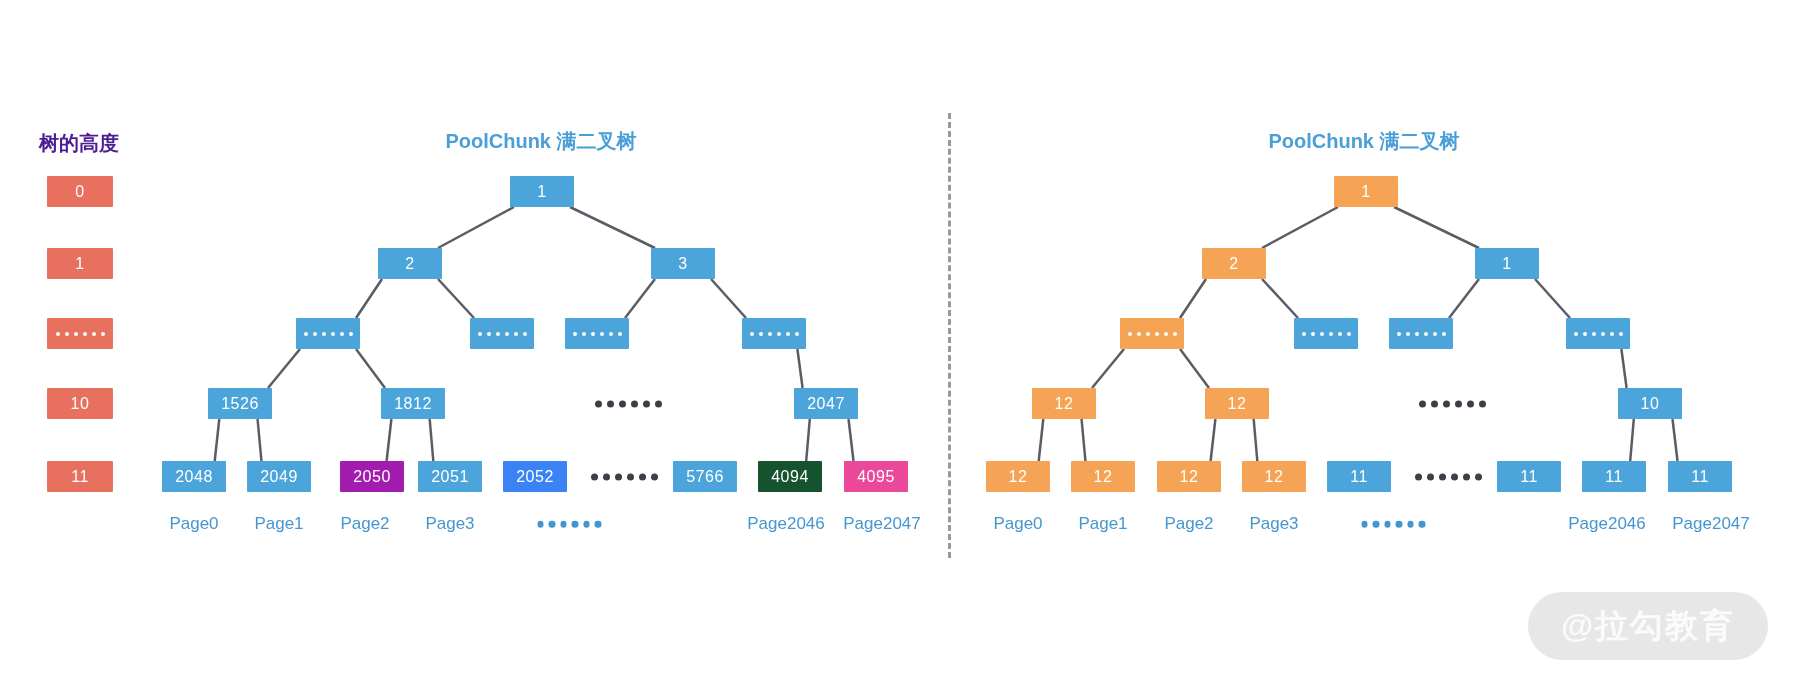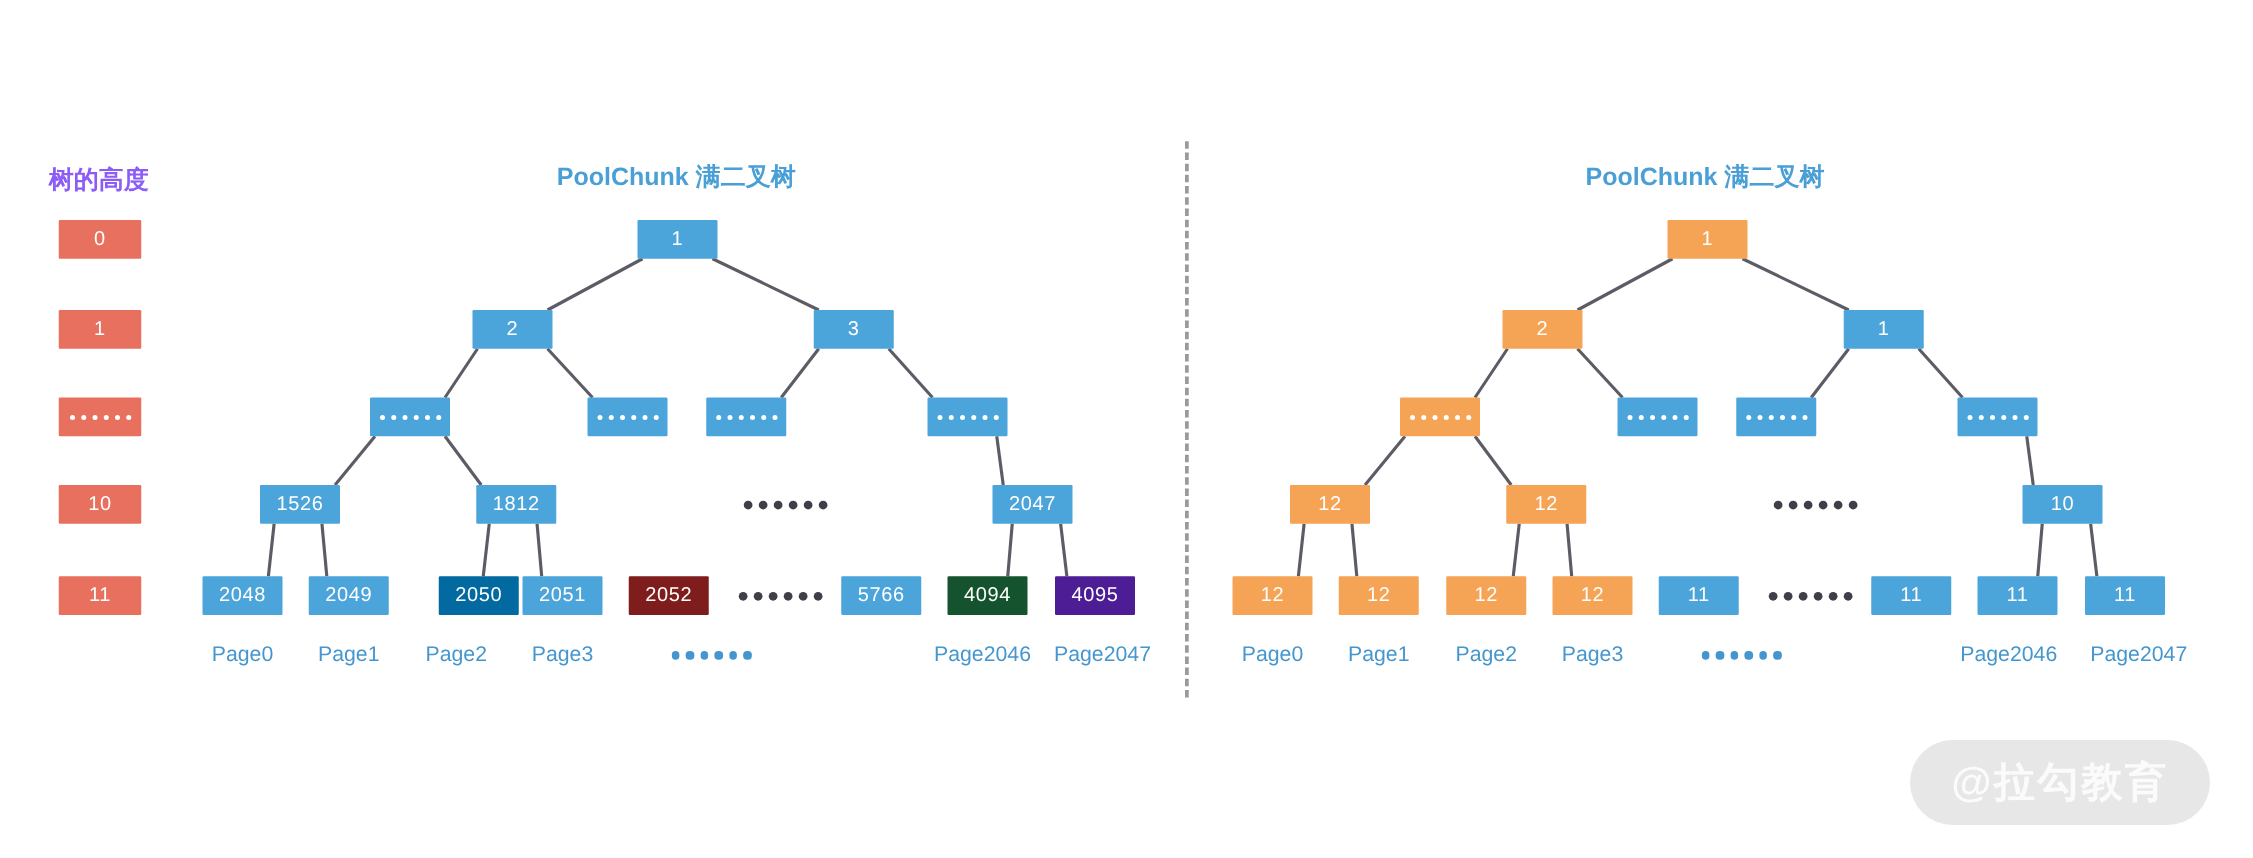--- a/index.html
+++ b/index.html
@@ -50,21 +50,21 @@
       <line x1="1180" y1="349" x2="1209" y2="388" stroke="#5C5C66" stroke-width="2.5"></line>
       <line x1="1621.4" y1="349" x2="1626.6" y2="388" stroke="#5C5C66" stroke-width="2.5"></line>
       <line x1="1043.3" y1="419" x2="1038.7" y2="461" stroke="#5C5C66" stroke-width="2.5"></line>
       <line x1="1081.55" y1="419" x2="1085.45" y2="461" stroke="#5C5C66" stroke-width="2.5"></line>
       <line x1="1215.4" y1="419" x2="1210.6" y2="461" stroke="#5C5C66" stroke-width="2.5"></line>
       <line x1="1253.65" y1="419" x2="1257.35" y2="461" stroke="#5C5C66" stroke-width="2.5"></line>
       <line x1="1633.8" y1="419" x2="1630.2" y2="461" stroke="#5C5C66" stroke-width="2.5"></line>
       <line x1="1672.5" y1="419" x2="1677.5" y2="461" stroke="#5C5C66" stroke-width="2.5"></line>
     </svg>
 
-  <div class="legend-title" style="color: #8b5cf6;">树的高度</div>
+  <div class="legend-title" style="color: #4c1d95;">树的高度</div>
   <div id="legend">
       <div class="node" style="left: 47px; top: 176px; width: 66px; background: rgb(232, 112, 94);">0</div>
       <div class="node" style="left: 47px; top: 248px; width: 66px; background: rgb(232, 112, 94);">1</div>
       <div class="node" style="left: 47px; top: 318px; width: 66px; background: rgb(232, 112, 94);">
         <span class="wdot"></span>
         <span class="wdot"></span>
         <span class="wdot"></span>
         <span class="wdot"></span>
         <span class="wdot"></span>
         <span class="wdot"></span>
@@ -110,26 +110,26 @@
         <span class="wdot"></span>
         <span class="wdot"></span>
         <span class="wdot"></span>
         <span class="wdot"></span>
       </div>
       <div class="node" style="left: 208px; top: 388px; background: rgb(75, 164, 218);">1526</div>
       <div class="node" style="left: 381px; top: 388px; background: rgb(75, 164, 218);">1812</div>
       <div class="node" style="left: 794px; top: 388px; background: rgb(75, 164, 218);">2047</div>
       <div class="node" style="left: 162px; top: 461px; background: rgb(75, 164, 218);">2048</div>
       <div class="node" style="left: 247px; top: 461px; background: rgb(75, 164, 218);">2049</div>
-      <div class="node" style="left: 351px; top: 461px; background: #0369a1; text-align: right;">2050</div>
+      <div class="node" style="left: 340px; top: 461px; background: #a21caf; text-align: right;">2050</div>
       <div class="node" style="left: 418px; top: 461px; background: rgb(75, 164, 218);">2051</div>
-      <div class="node" style="left: 503px; top: 461px; background: #7f1d1d;">2052</div>
+      <div class="node" style="left: 503px; top: 461px; background: #3b82f6;">2052</div>
       <div class="node" style="left: 673px; top: 461px; background: rgb(75, 164, 218);">5766</div>
       <div class="node" style="left: 758px; top: 461px; background: #14532d;">4094</div>
-      <div class="node" style="left: 844px; top: 461px; background: #4c1d95;">4095</div>
+      <div class="node" style="left: 844px; top: 461px; background: #ec4899;">4095</div>
       <div class="dots dark" style="left: 628px; top: 403.5px;">
         <i style="background: rgb(63, 63, 72);"></i>
         <i style="background: rgb(63, 63, 72);"></i>
         <i style="background: rgb(63, 63, 72);"></i>
         <i style="background: rgb(63, 63, 72);"></i>
         <i style="background: rgb(63, 63, 72);"></i>
         <i style="background: rgb(63, 63, 72);"></i>
       </div>
       <div class="dots dark" style="left: 624px; top: 476.5px;">
         <i style="background: rgb(63, 63, 72);"></i>

